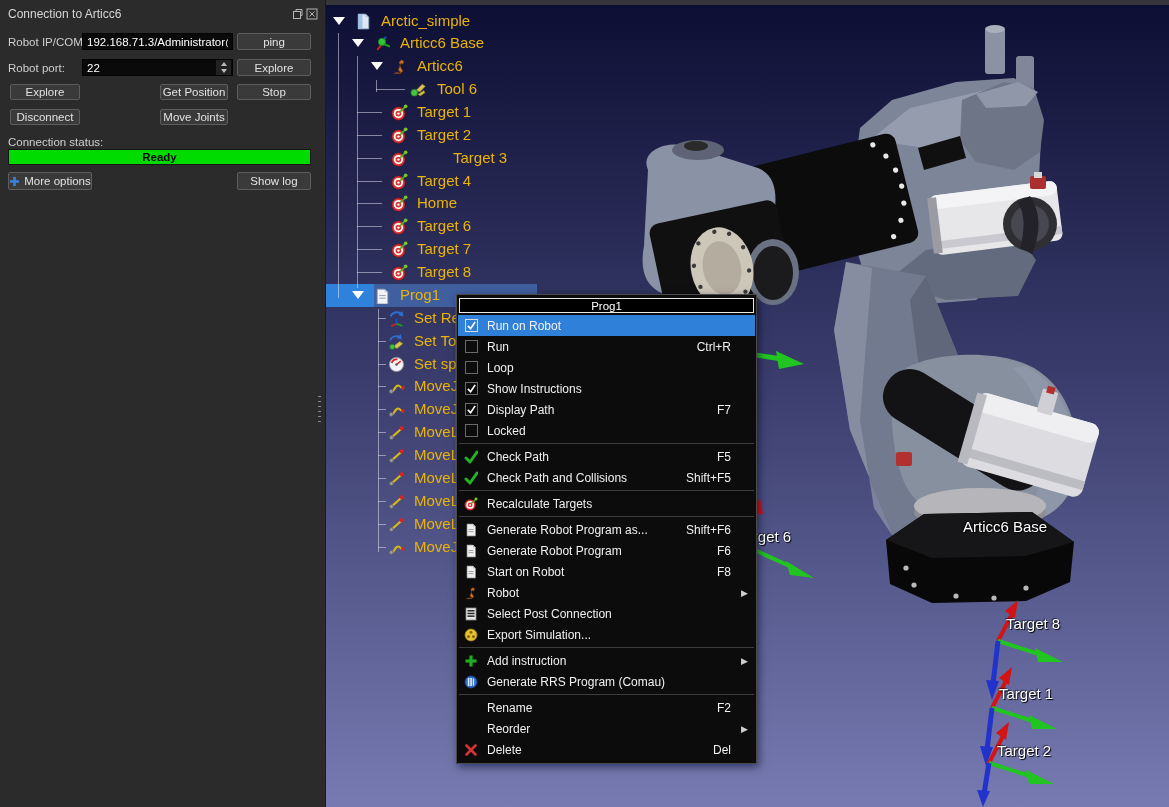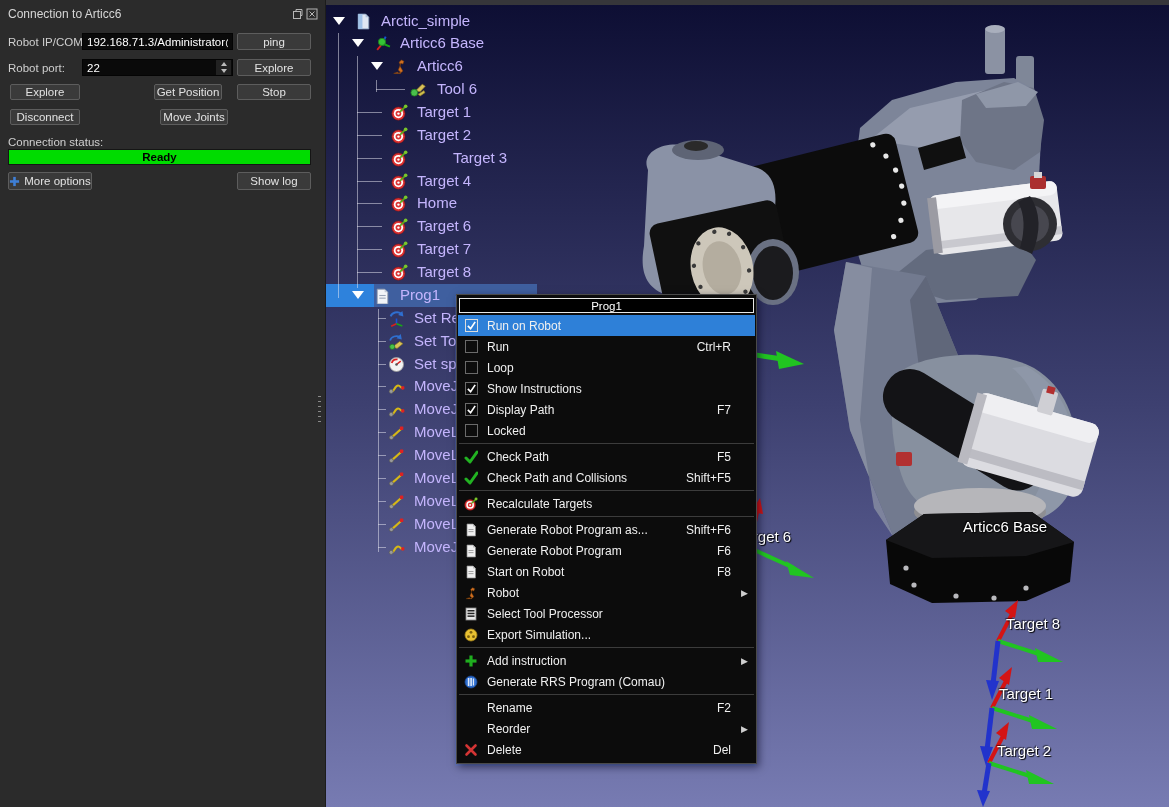--- a/index.html
+++ b/index.html
@@ -32,21 +32,21 @@
              display:flex; flex-direction:column; align-items:center; justify-content:center; gap:3px; }
   #spinner i { width:0; height:0; border-left:3px solid transparent; border-right:3px solid transparent; }
   #spin-up { border-bottom:4px solid #bbb; }
   #spin-down { border-top:4px solid #bbb; }
   #splitter-dots { position:absolute; left:318px; top:394px; width:3px; height:28px; z-index:61;
       background:repeating-linear-gradient(#2b2b2b 0 2px, #8a8a8a 2px 3px, #2b2b2b 3px 5px); }
 
   
   #tree { position:absolute; left:0; top:0; width:760px; height:807px; z-index:20; }
   .trow { position:absolute; height:21px; display:block; white-space:nowrap; cursor:pointer; }
-  .tlabel { position:absolute; color:#c4b5fd; font-size:15px; top:1px; }
+  .tlabel { position:absolute; color:#eab308; font-size:15px; top:1px; }
   .ticon { position:absolute; width:17px; height:17px; top:2px; }
   .ticon svg { width:17px; height:17px; display:block; }
   .texp { position:absolute; top:6px; width:0; height:0;
           border-left:6px solid transparent; border-right:6px solid transparent;
           border-top:8px solid #fff; }
   .tline { position:absolute; background:rgba(235,235,245,.5); z-index:19; }
   .sel-bright { position:absolute; background:#2e82dc; z-index:-1; }
   .sel-muted  { position:absolute; background:#3f5f9f; z-index:-1; }
 
   
@@ -682,21 +682,21 @@
         </div>
         <div class="mitem">
           <span class="mlead">
             <svg viewBox="0 0 14 14">
               <rect x="2" y="1" width="10" height="12" fill="#e8e8e8" stroke="#888" stroke-width=".8"></rect>
               <rect x="3.5" y="3" width="7" height="1.5" fill="#222"></rect>
               <rect x="3.5" y="5.7" width="7" height="1.5" fill="#222"></rect>
               <rect x="3.5" y="8.4" width="7" height="1.5" fill="#222"></rect>
             </svg>
           </span>
-          <span class="mlabel">Select Tool Processor</span>
+          <span class="mlabel">Select Post Connection</span>
           <span class="marrow"></span>
         </div>
         <div class="mitem">
           <span class="mlead">
             <svg viewBox="0 0 14 14">
               <circle cx="7" cy="7" r="6" fill="#e8c132" stroke="#a3821a" stroke-width=".8"></circle>
               <circle cx="7" cy="4.3" r="1.4" fill="#7a5f0e"></circle>
               <circle cx="4.5" cy="8.7" r="1.4" fill="#7a5f0e"></circle>
               <circle cx="9.5" cy="8.7" r="1.4" fill="#7a5f0e"></circle>
             </svg>
@@ -771,21 +771,21 @@
 
     <div class="plabel" style="left:8px; top:62px">Robot port:</div>
     <input class="pinput" style="left: 82px; top: 59px; width: 151px; height: 17px;" value="22">
     <div id="spinner">
         <i id="spin-up"></i>
         <i id="spin-down"></i>
       </div>
     <button class="pbtn" style="left:237px; top:59px; width:74px; height:17px">Explore</button>
 
     <button class="pbtn" style="left:10px;  top:84px; width:70px; height:16px">Explore</button>
-    <button class="pbtn" style="left:154px; top:84px; width:68px; height:16px">Get Position</button>
+    <button class="pbtn" style="left:160px; top:84px; width:68px; height:16px">Get Position</button>
     <button class="pbtn" style="left:237px; top:84px; width:74px; height:16px">Stop</button>
 
     <button class="pbtn" style="left:10px;  top:109px; width:70px; height:16px">Disconnect</button>
     <button class="pbtn" style="left:160px; top:109px; width:68px; height:16px">Move Joints</button>
 
     <div class="plabel" style="left:8px; top:136px">Connection status:</div>
     <div id="status-bar" style="background: rgb(0, 220, 0);">Ready</div>
 
     <button class="pbtn" style="left:8px; top:172px; width:84px; height:18px; gap:4px">
       <svg width="11" height="11" viewBox="0 0 12 12">

